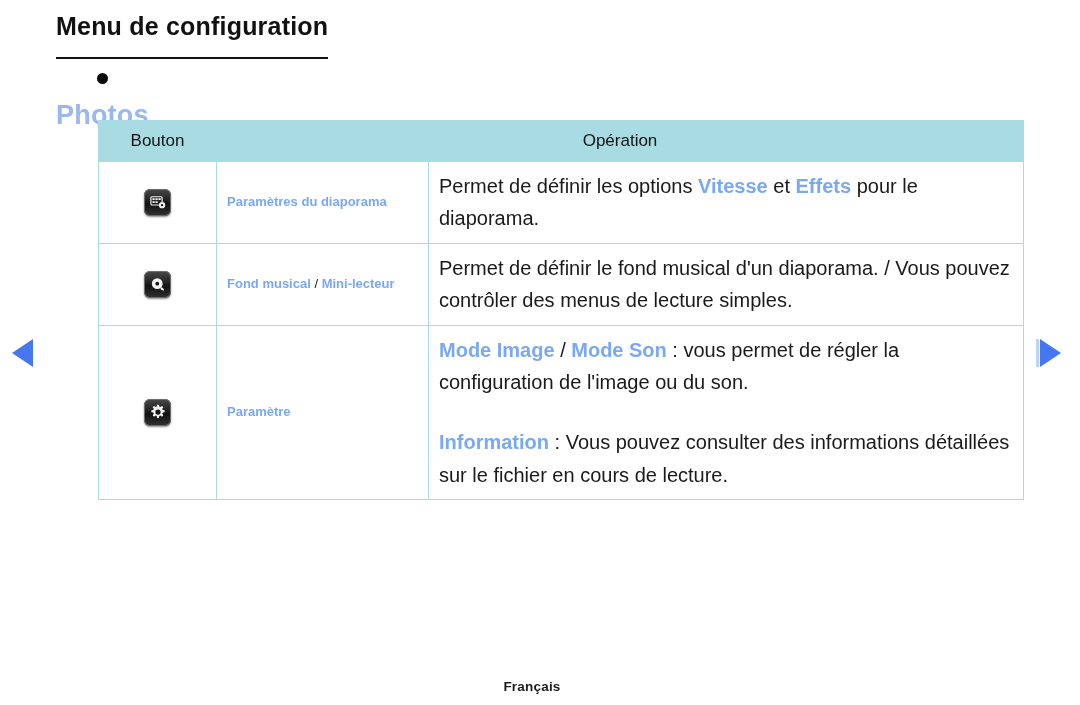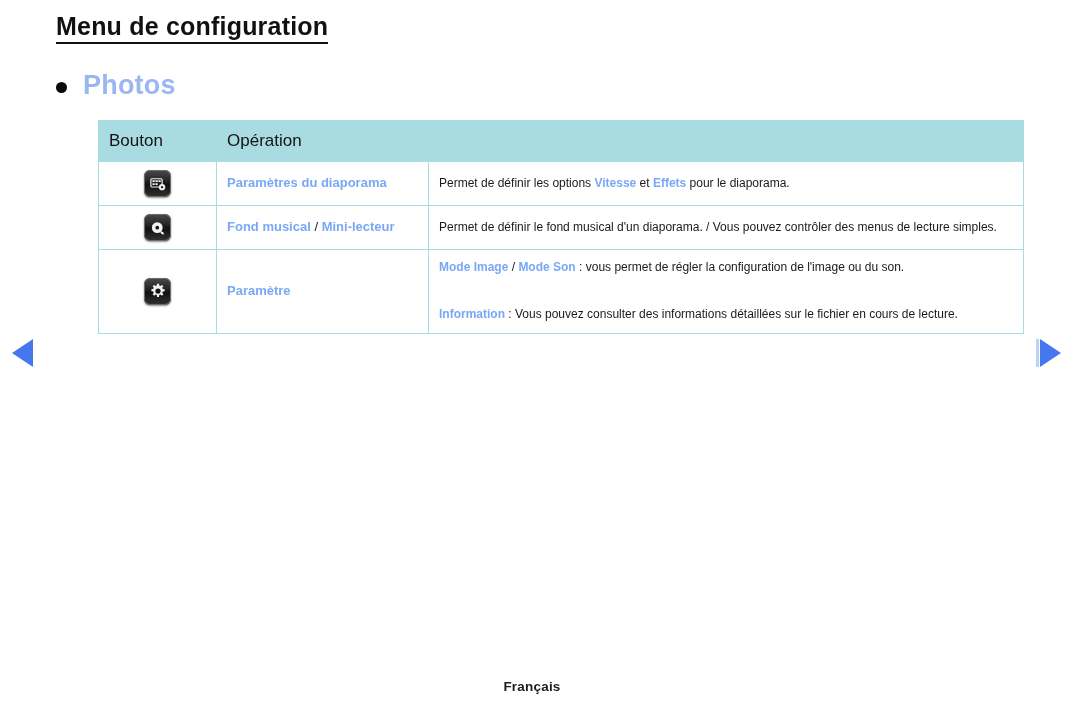--- a/index.html
+++ b/index.html
@@ -19,34 +19,35 @@
 
   
   .page-title {
     position: absolute;
     left: 56px;
     top: 12px;
     font-size: 25px;
     font-weight: bold;
     letter-spacing: 0.2px;
     color: #111111;
-    padding-bottom: 1px;
+    padding-bottom: 16px;
     border-bottom: 2.5px solid #111111;
     display: inline-block;
     line-height: 1.15;
   }
 
   
   .section-heading {
     position: absolute;
     left: 56px;
     top: 70px;
     display: flex;
     align-items: center;
     gap: 16px;
+    flex-direction: column;
   }
   .bullet-dot {
     width: 11px;
     height: 11px;
     border-radius: 50%;
     background: #0a0a0a;
     flex: none;
     margin-top: 3px;
   }
   .section-heading-label {
@@ -76,21 +77,21 @@
     border-right: 1px solid #a9dbe2;
     vertical-align: middle;
     padding: 8px 10px;
   }
   table.spec tr.head th {
     background: #a9dbe2;
     border-color: #a9dbe2;
     color: #141414;
     font-weight: normal;
     font-size: 17px;
-    text-align: left;
+    text-align: center;
     height: 22px;
     padding: 9px 10px;
   }
   .col-btn   { width: 118px; }
   .col-name  { width: 212px; }
   .col-oper  { width: auto; }
 
   td.btn-cell {
     text-align: center;
     padding: 9px 6px;
@@ -98,21 +99,21 @@
   td.name-cell {
     color: #9ab7f2;
     font-size: 13px;
     font-weight: bold;
     line-height: 1.6;
     vertical-align: top;
     padding-top: 12px;
   }
   td.oper-cell {
     color: #1a1a1a;
-    font-size: 12px;
+    font-size: 20px;
     line-height: 1.62;
     vertical-align: top;
     padding-top: 12px;
     padding-left: 14px;
   }
   .accent { color: #7aa8f5; font-weight: bold; }
   .sep    { color: #1a1a1a; font-weight: normal; }
   .para   { margin: 0; }
   .para + .para { margin-top: 28px; }
 

